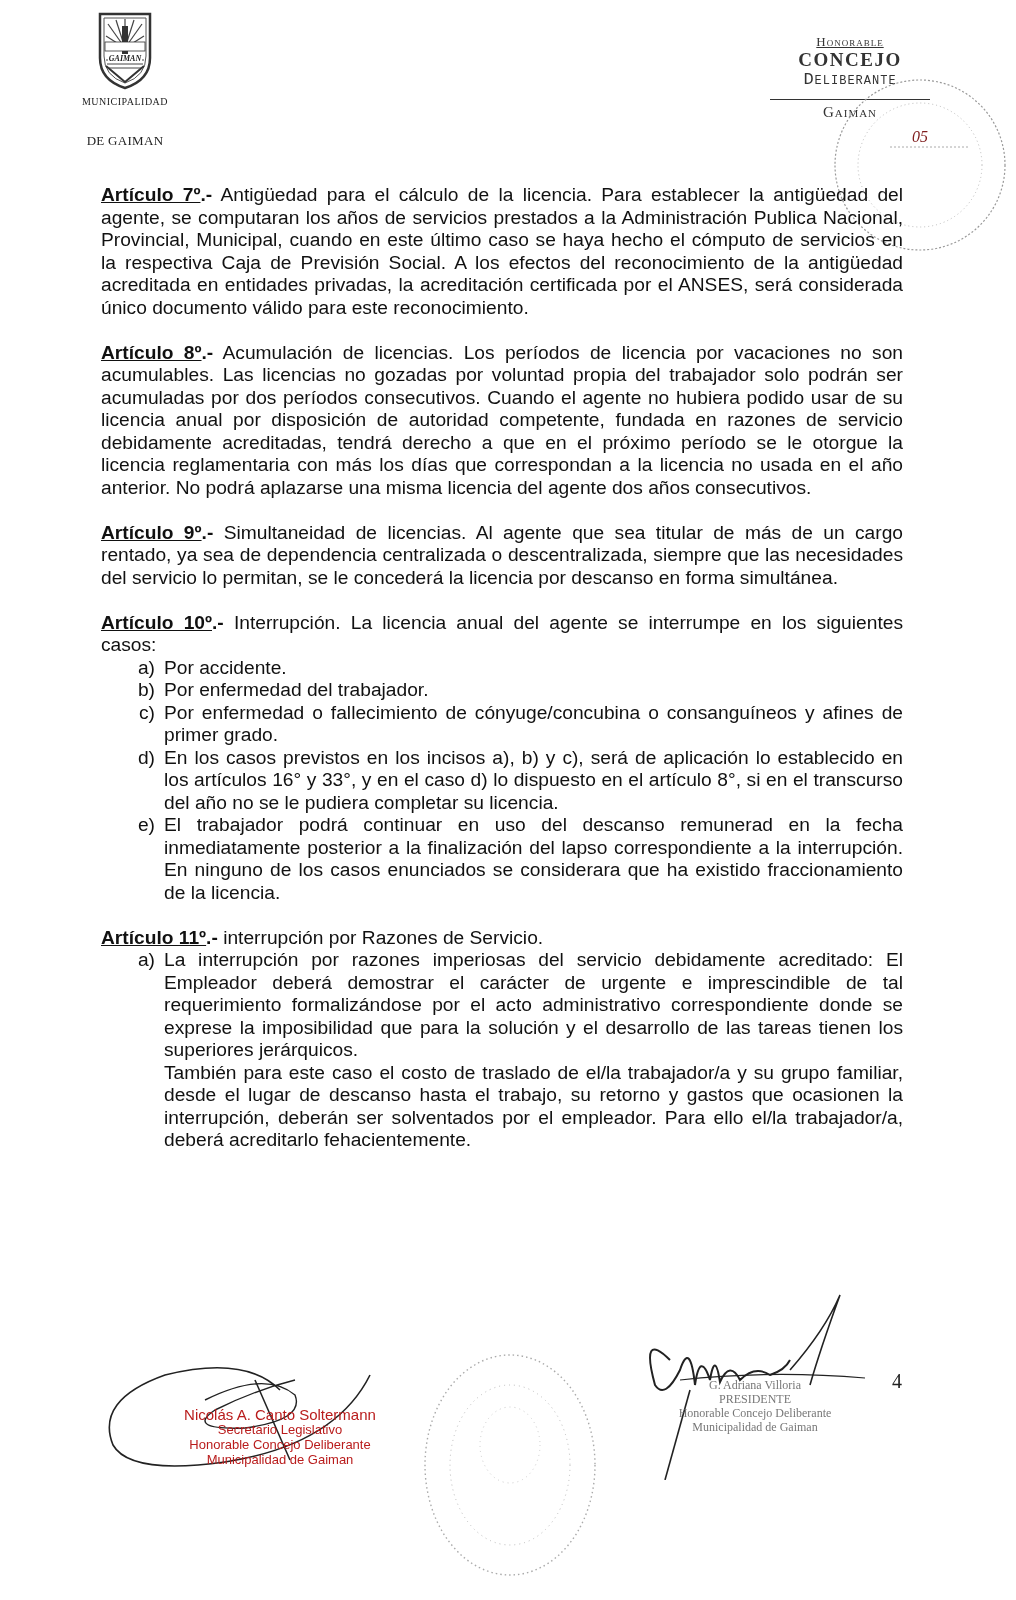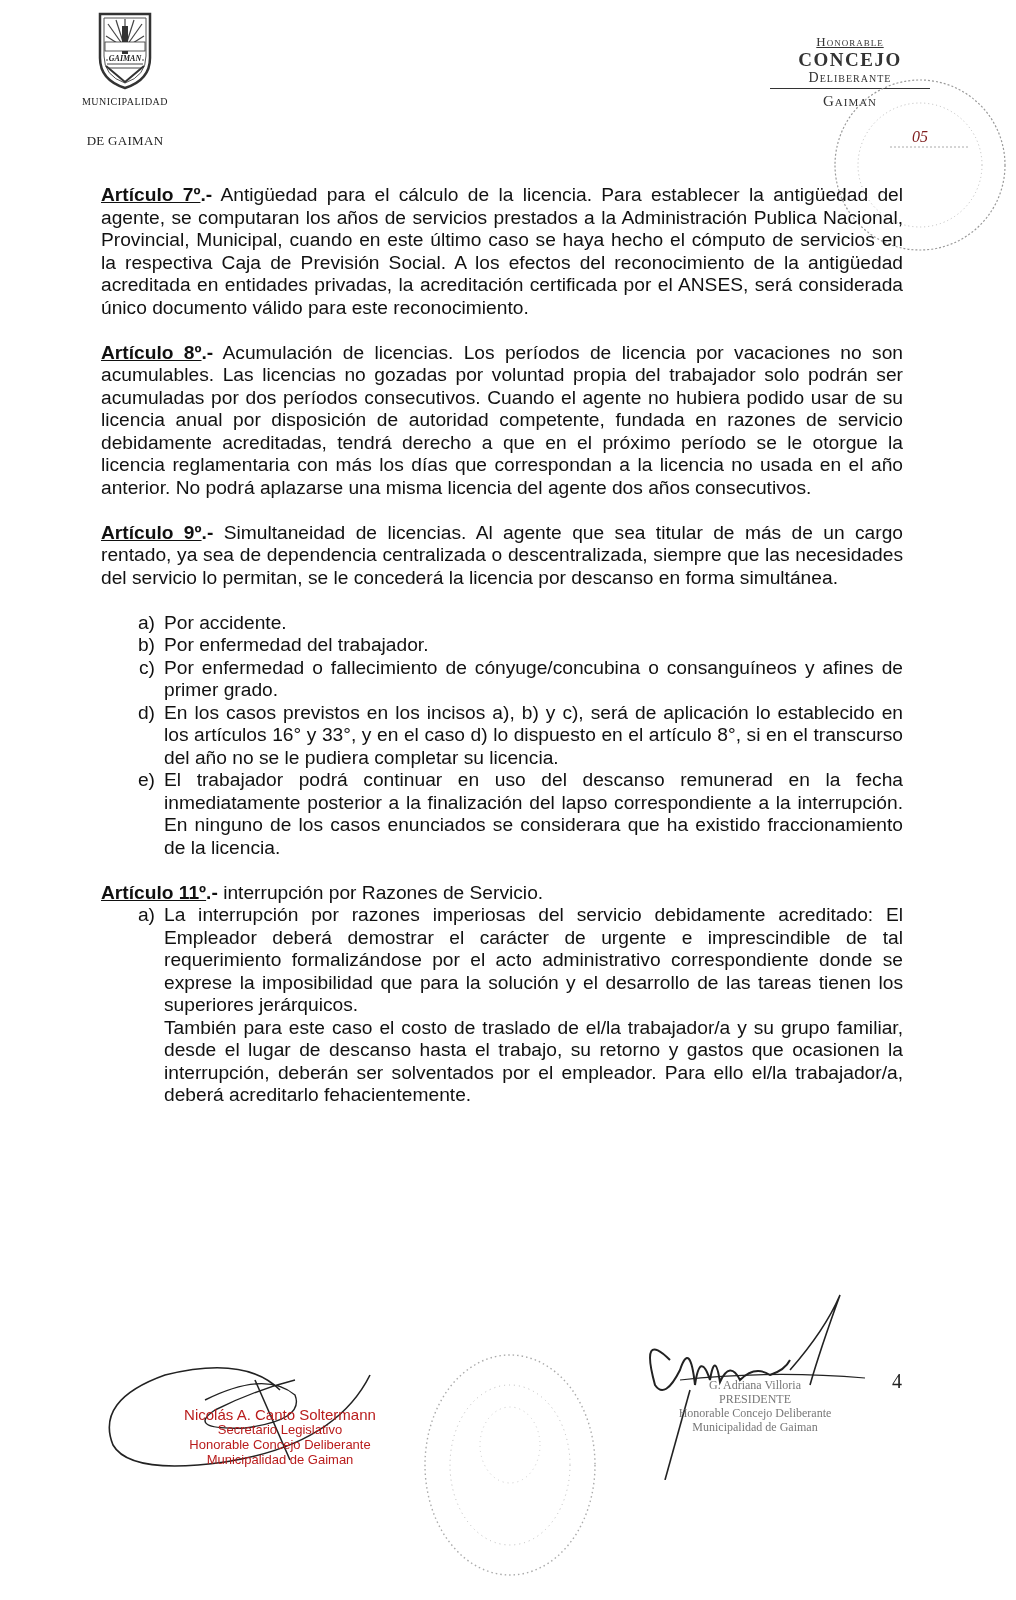--- a/index.html
+++ b/index.html
@@ -6,21 +6,21 @@
   body { width:1016px; height:1600px; position:relative; overflow:hidden; color:#111;
          font-family:"Liberation Sans", sans-serif; }
   .logo-left { position:absolute; left:80px; top:8px; width:90px; text-align:center; }
   .shield { width:58px; height:82px; margin:0 auto; position:relative; }
   .muni-label { font-family:"Liberation Serif", serif; font-size:10px; line-height:11px; letter-spacing:0.5px; color:#222; margin-top:2px; }
   .muni-label .big { font-size:13px; letter-spacing:0.3px;margin-top:28px; }
   .hcd { position:absolute; left:770px; top:34px; width:160px; text-align:center;
          font-family:"Liberation Serif", serif; color:#333; }
   .hcd .l1 { font-size:13px; letter-spacing:1px; }
   .hcd .l2 { font-size:19px; letter-spacing:1.5px; line-height:20px; }
-  .hcd .l3 { font-size:14px; letter-spacing:1px; border-bottom:1.5px solid #333; padding-bottom:2px; }
+  .hcd .l3 { font-size:17px; letter-spacing:1px; border-bottom:1.5px solid #333; padding-bottom:10px;font-family:Liberation Mono, monospace; }
   .hcd .l4 { font-size:15px; letter-spacing:1px; margin-top:4px; }
   .stamp-top { position:absolute; left:830px; top:75px; width:180px; height:180px; }
   .folio { position:absolute; left:912px; top:128px; font-family:"Liberation Serif", serif; font-style:italic; font-size:16px; color:#7f1d1d; }
   .content { position:absolute; left:101px; top:184px; width:802px; font-size:19.2px; line-height:22.5px; text-align:justify; }
   .content p { margin:0; }
   .art { margin-bottom:22.5px !important; }
   .art-head { font-weight:bold; }
   .art-head u { text-decoration:underline; }
   ol.items { list-style:none; margin:0; padding:0; }
   ol.items li { display:flex; margin:0; }
@@ -91,20 +91,23 @@
 
   <p class="art">
     <span class="art-head"><u>Artículo 8º</u><span>.-</span></span><span> Acumulación de licencias. Los períodos de licencia por vacaciones no son acumulables. Las licencias no gozadas por voluntad propia del trabajador solo podrán ser acumuladas por dos períodos consecutivos. Cuando el agente no hubiera podido usar de su licencia anual por disposición de autoridad competente, fundada en razones de servicio debidamente acreditadas, tendrá derecho a que en el próximo período se le otorgue la licencia reglamentaria con más los días que correspondan a la licencia no usada en el año anterior. No podrá aplazarse una misma licencia del agente dos años consecutivos.</span>
   </p>
 
   <p class="art">
     <span class="art-head"><u>Artículo 9º</u><span>.-</span></span><span> Simultaneidad de licencias. Al agente que sea titular de más de un cargo rentado, ya sea de dependencia centralizada o descentralizada, siempre que las necesidades del servicio lo permitan, se le concederá la licencia por descanso en forma simultánea.</span>
   </p>
 
   <div class="art" style="margin-bottom:22.5px;">
+    <p>
+      <span class="art-head"><u>Artículo 10º</u><span>.-</span></span><span> Interrupción. La licencia anual del agente se interrumpe en los siguientes casos:</span>
+    </p>
     <ol class="items">
       <li>
           <span class="mk">a)</span>
           <span class="tx">Por accidente.</span>
         </li>
       <li>
           <span class="mk">b)</span>
           <span class="tx">Por enfermedad del trabajador.</span>
         </li>
       <li>

